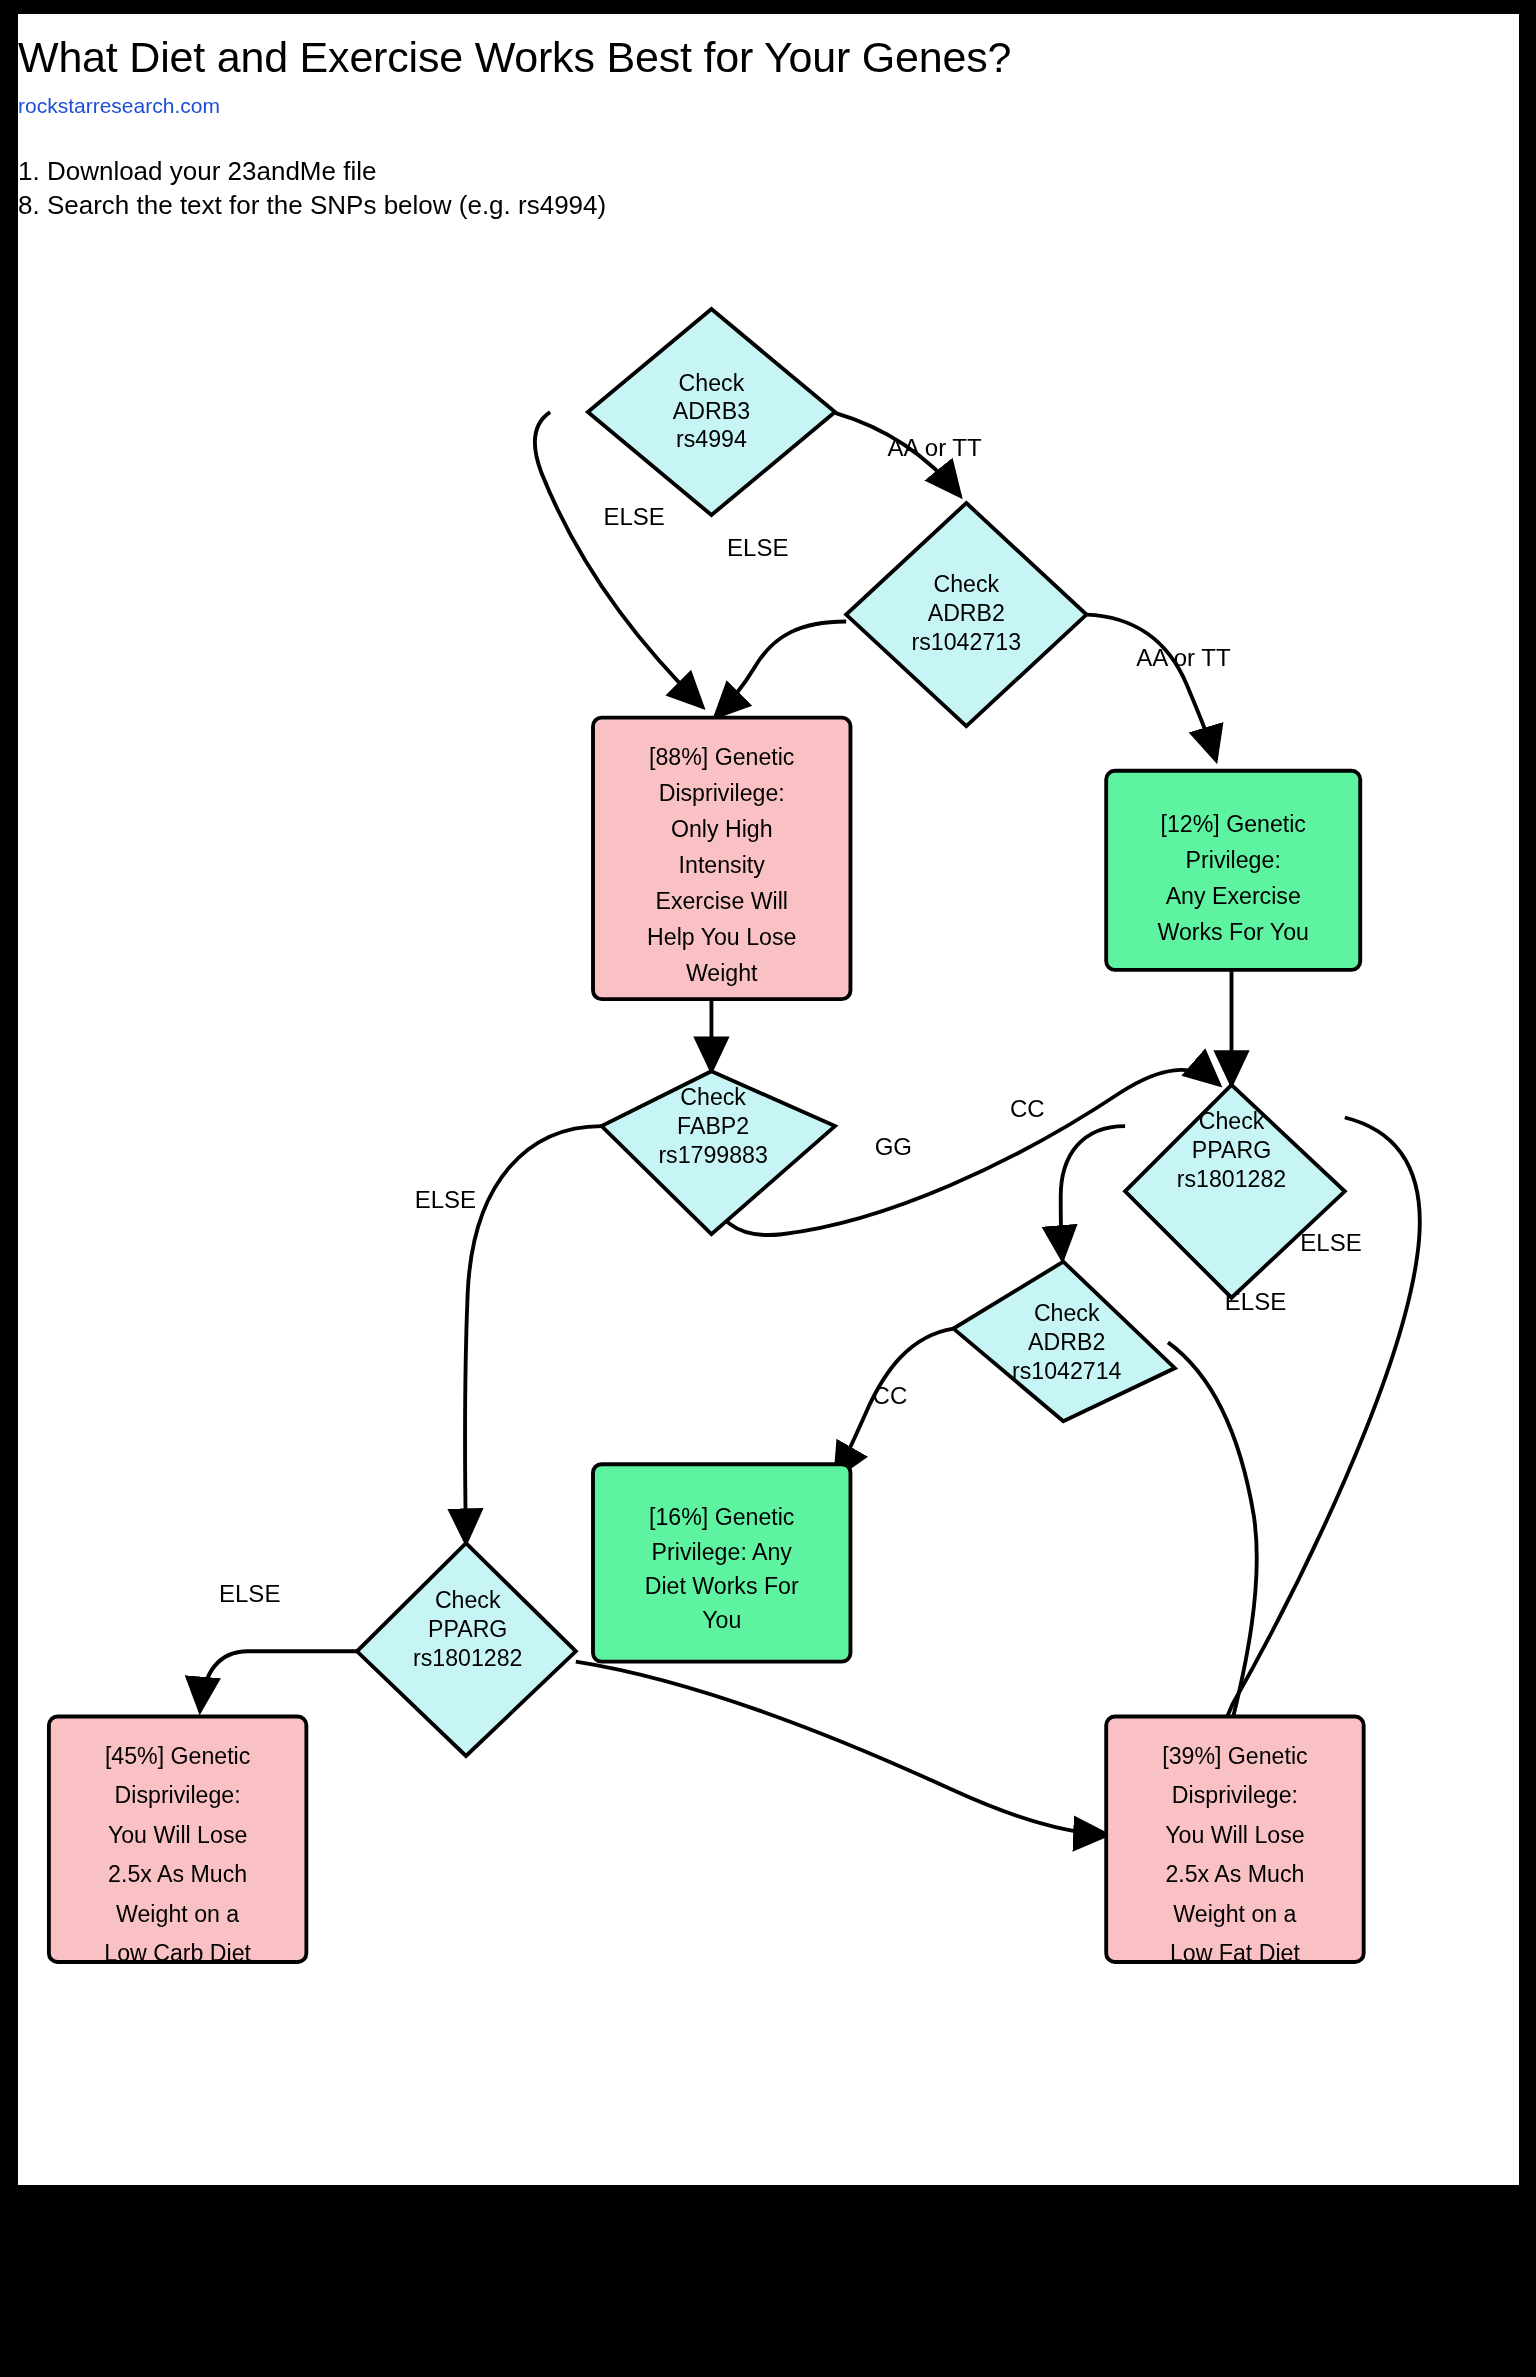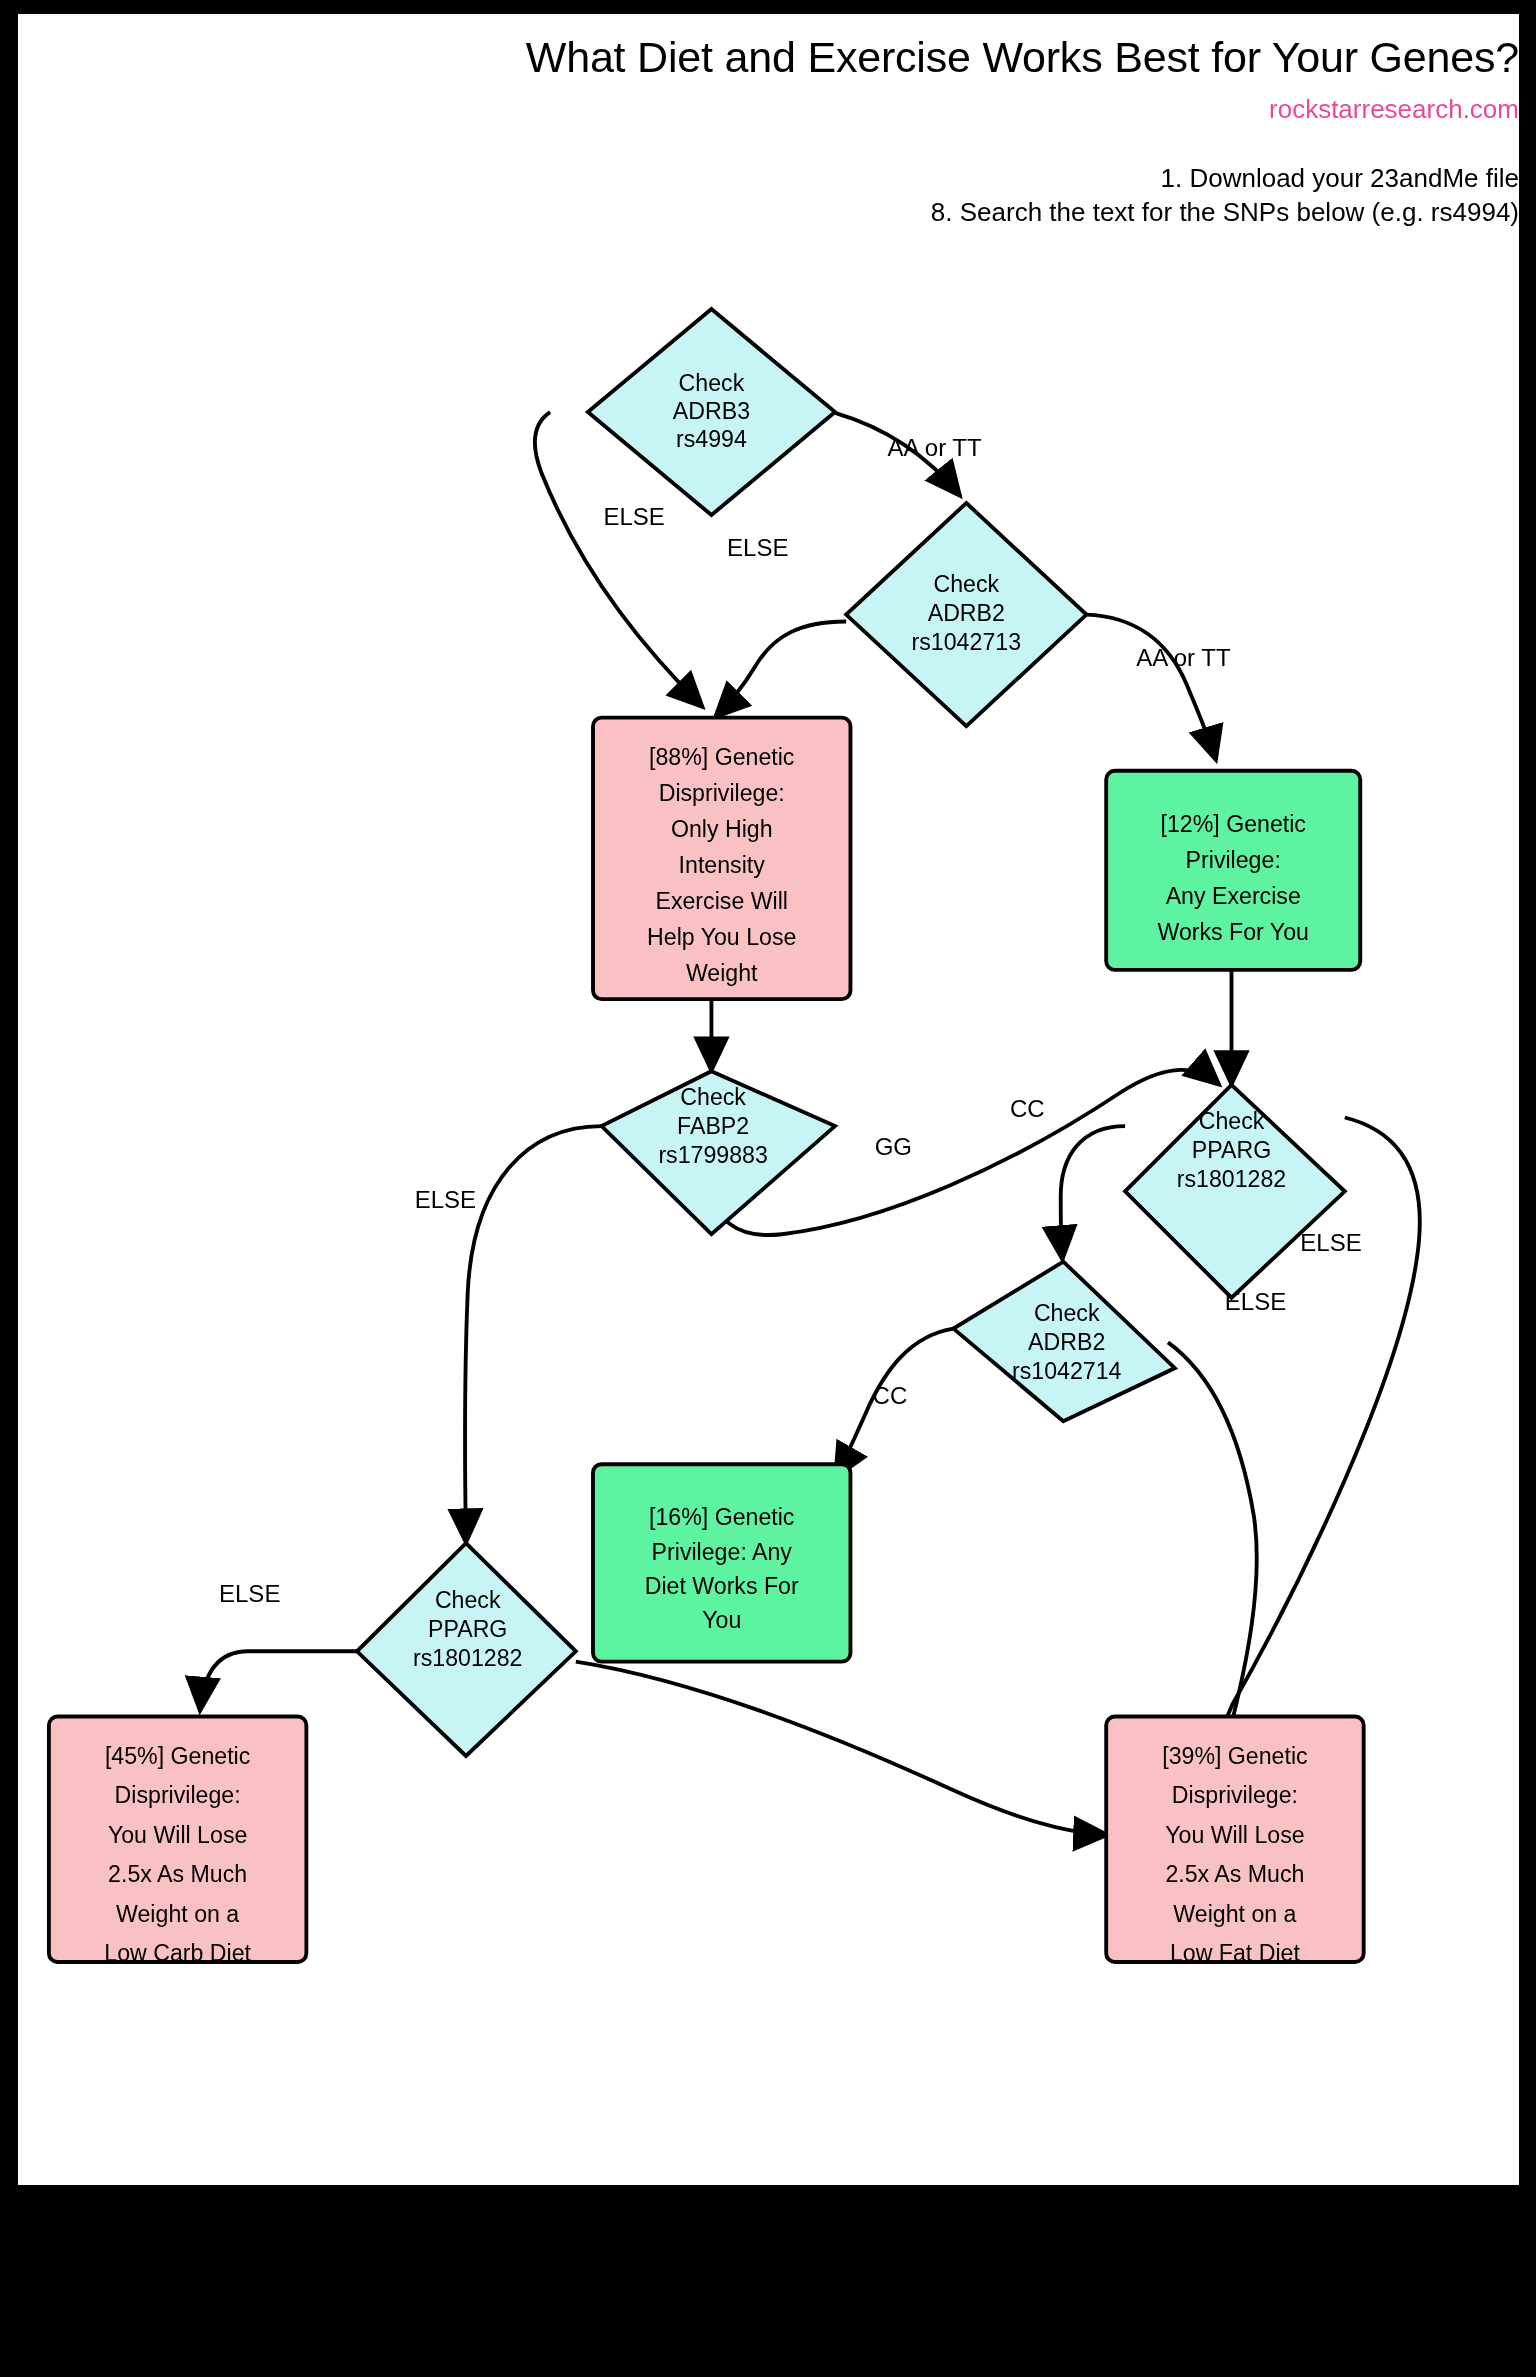--- a/index.html
+++ b/index.html
@@ -1,20 +1,20 @@
 <!DOCTYPE html>
 <html style="font-size:13.7px"><head>
 <meta charset="utf-8">
 <style>
   html,body{margin:0;padding:0;background:#000;}
   body{width:1536px;height:2377px;font-family:"Liberation Sans",sans-serif;}
   #canvas{position:absolute;left:18px;top:13.7px;width:1501px;height:2171px;background:#fff;overflow:hidden;}
-  #hdr{text-align:right;padding-top:19px;}
+  #hdr{text-align:left;padding-top:19px;}
   #title{font-size:43px;color:#000;letter-spacing:-0.2px;}
-  #sub{font-size:26px;color:#ec4899;margin-top:12px;}
+  #sub{font-size:21px;color:#1d4ed8;margin-top:12px;}
   #steps{margin-top:36px;font-size:26px;line-height:1.33;color:#000000;}
   #flow{position:absolute;left:0;top:283px;width:1501px;height:1871px;}
   svg{display:block;}
   .nodetext{font-family:"Liberation Sans",sans-serif;font-size:27px;fill:#000;text-anchor:middle;dominant-baseline:middle;}
   .edgelabel{font-family:"Liberation Sans",sans-serif;font-size:28px;fill:#000;text-anchor:middle;}
   .shape{stroke:#000;stroke-width:4.5;}
   .edge{fill:none;stroke:#000;stroke-width:4.5;}
 </style>
 </head>
 <body>

